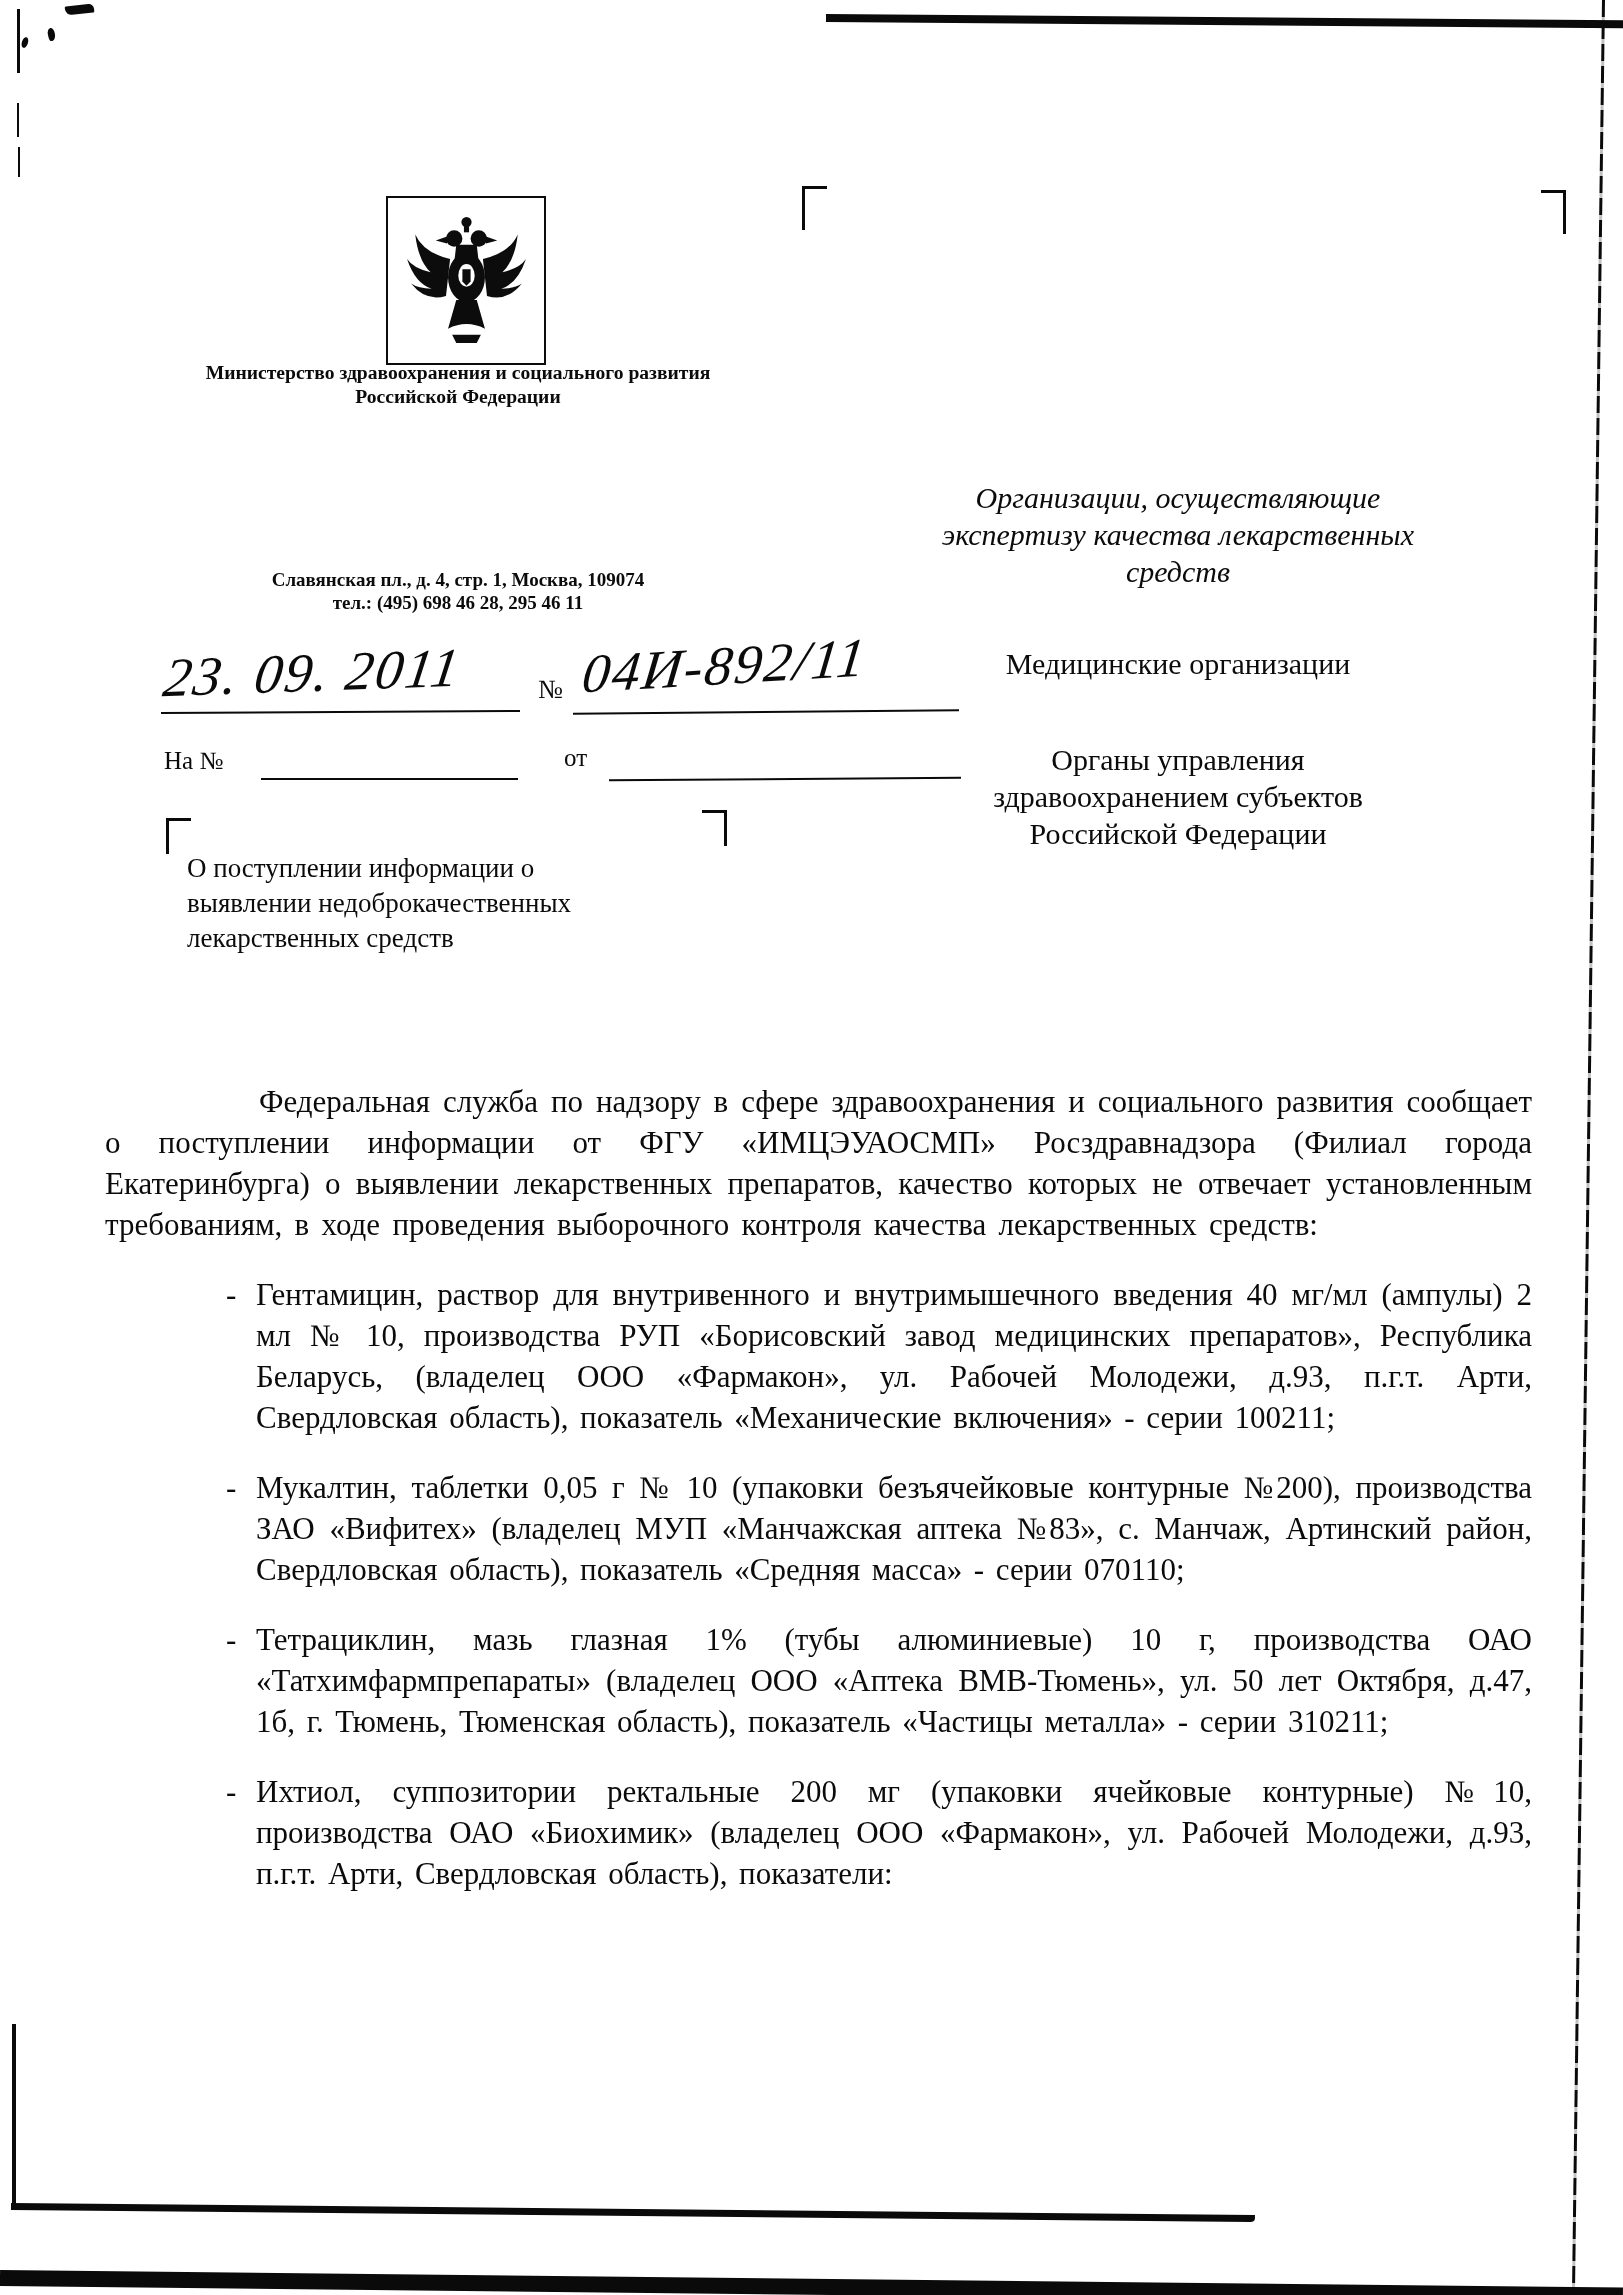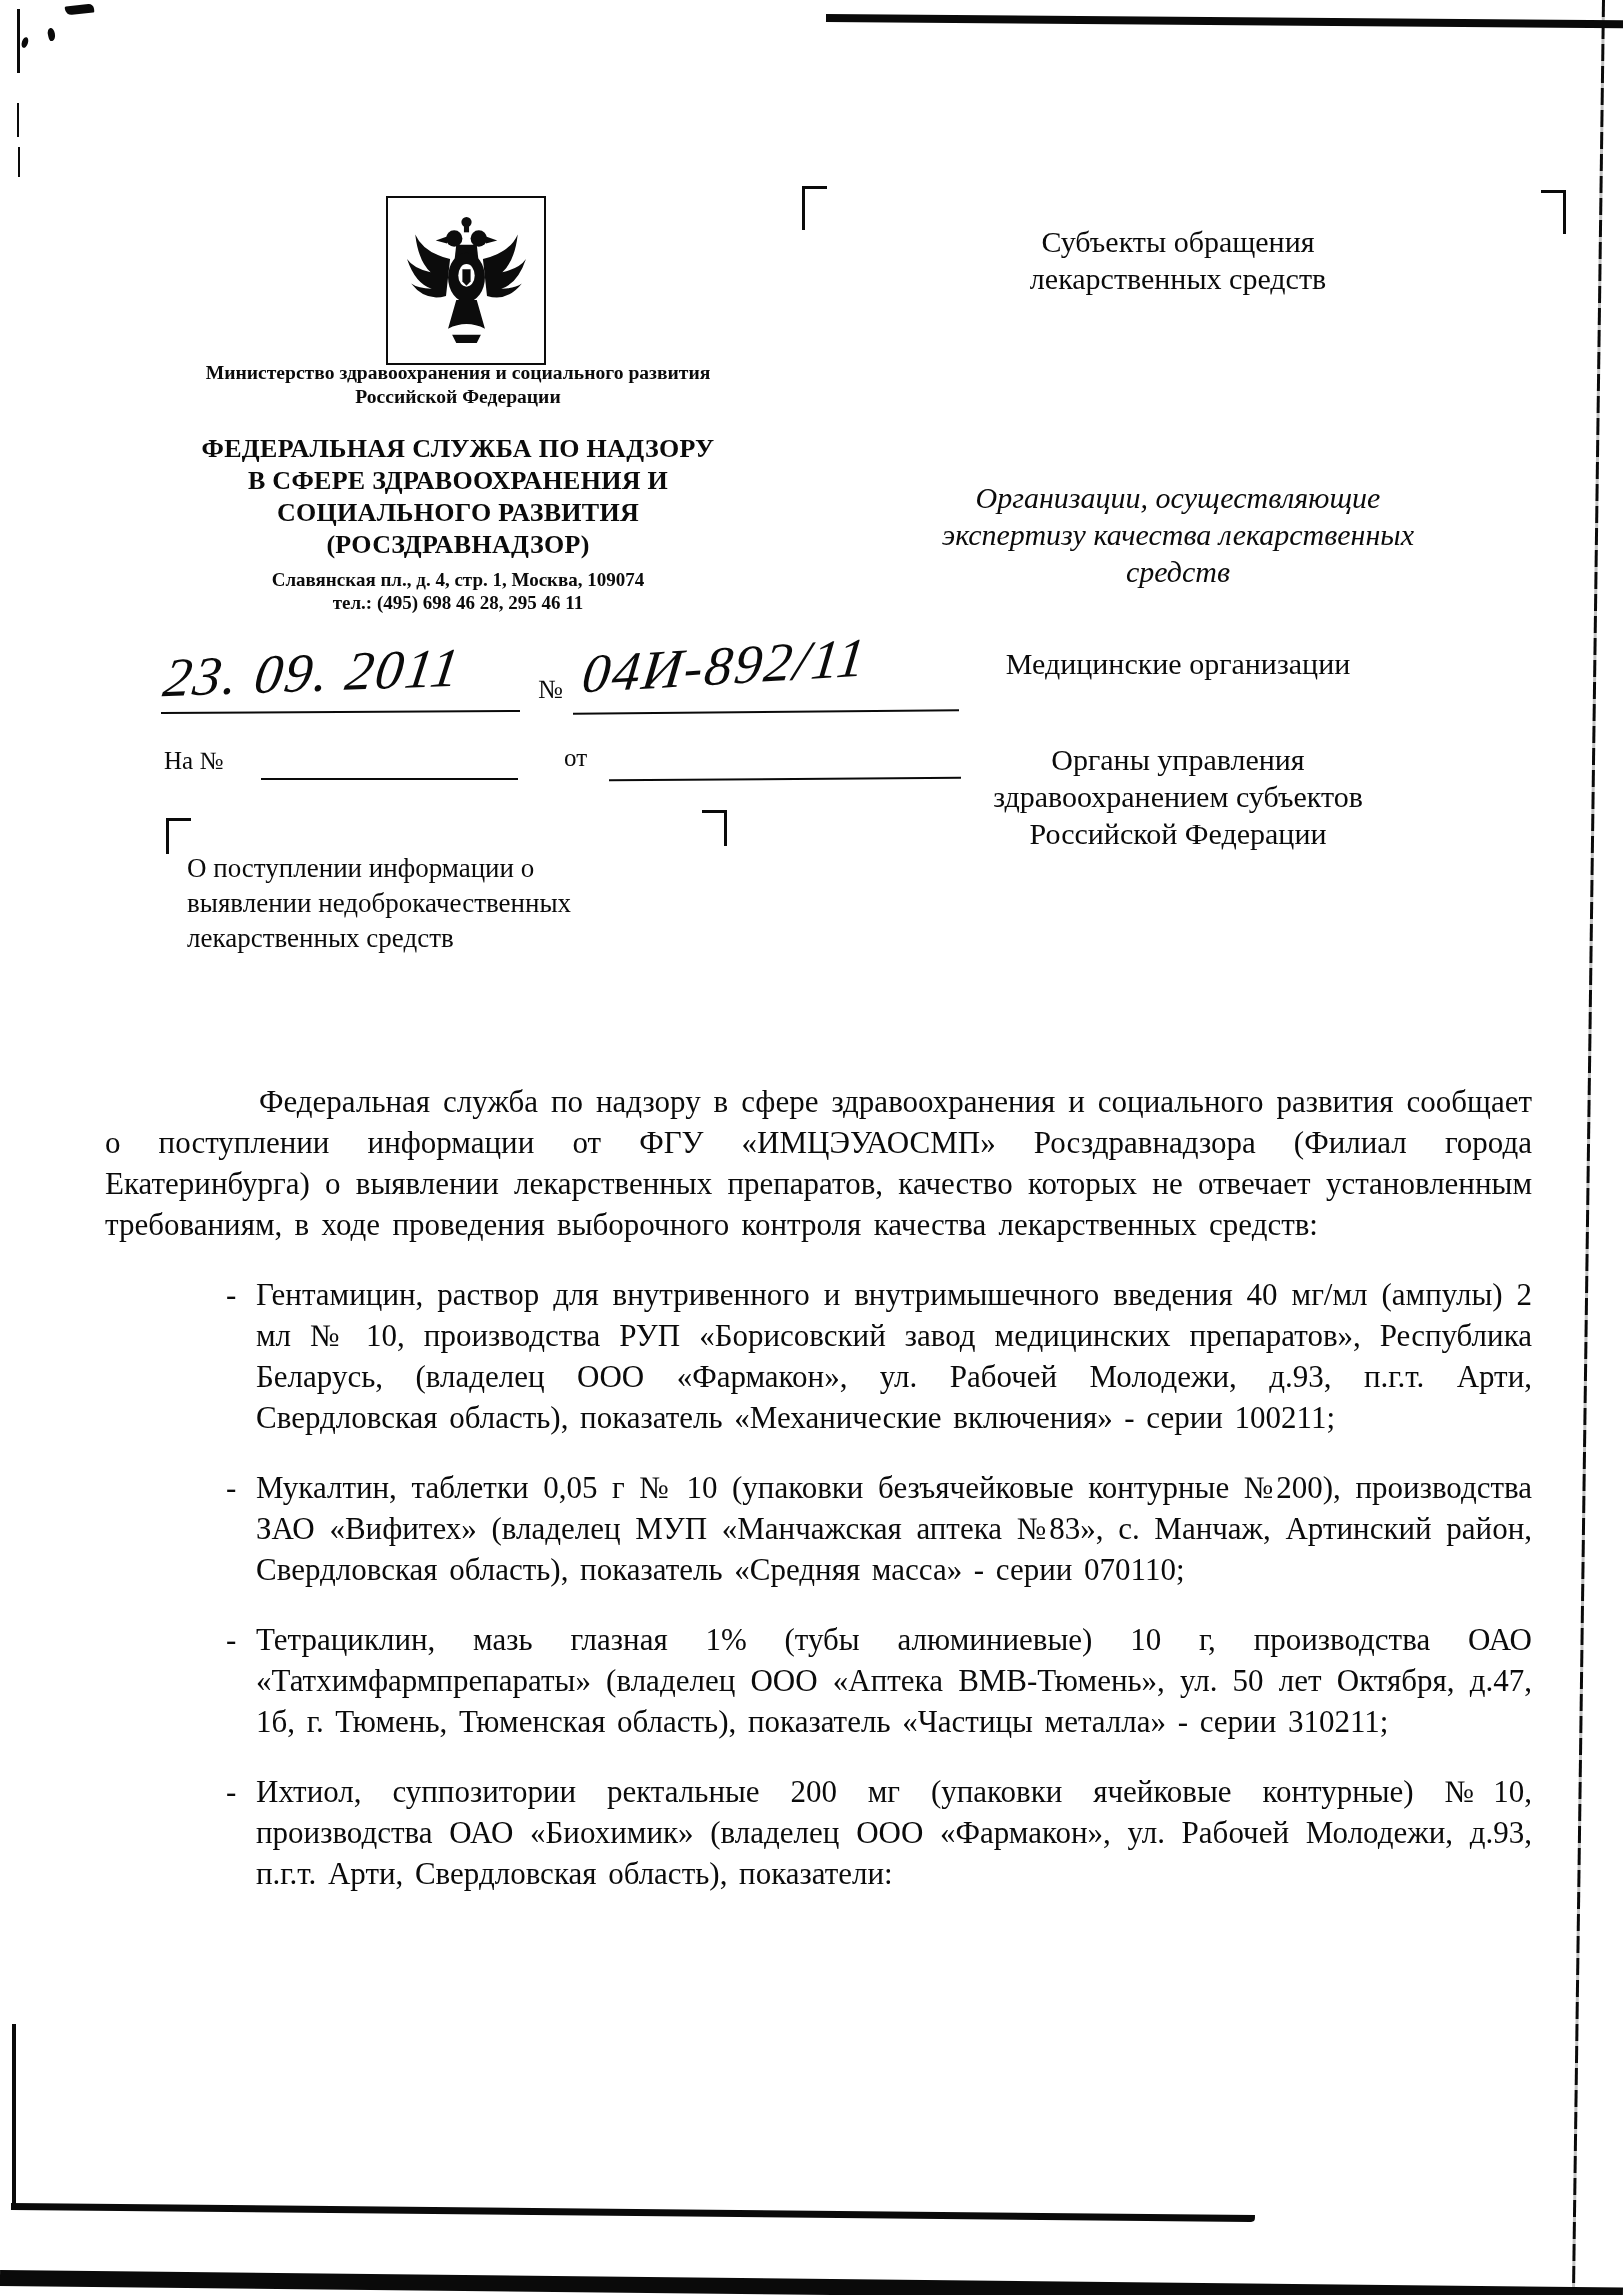--- a/index.html
+++ b/index.html
@@ -107,49 +107,40 @@
         <path d="M76 44 Q102 38 110 20 Q107 46 95 57 Q112 53 118 44 Q110 68 94 73 Q107 73 114 68 Q100 86 80 80 Z"></path>
         <path d="M50 84 L70 84 L78 112 Q60 103 42 112 Z"></path>
         <path d="M46 118 L74 118 L70 126 L50 126 Z"></path>
         <ellipse cx="60" cy="60" rx="8" ry="11" fill="#ffffff"></ellipse>
         <path d="M56 54 L64 54 L64 66 L60 70 L56 66 Z" fill="#0c0c0c"></path>
       </g>
     </svg>
   </div>
 
   <div class="abs ministry center">Министерство здравоохранения и социального развития Российской Федерации</div>
-  <div class="abs agency center">
-    <div>ФЕДЕРАЛЬНАЯ СЛУЖБА ПО НАДЗОРУ</div>
-    <div>В СФЕРЕ ЗДРАВООХРАНЕНИЯ И</div>
-    <div>СОЦИАЛЬНОГО РАЗВИТИЯ</div>
-    <div>(РОСЗДРАВНАДЗОР)</div>
-  </div>
   <div class="abs addr center">Славянская пл., д. 4, стр. 1, Москва, 109074</div>
   <div class="abs phone center">тел.: (495) 698 46 28, 295 46 11</div>
 
   <div class="abs hand hw-date">23. 09. 2011</div>
   <div class="abs lbl no-sign">№</div>
   <div class="abs hand hw-num">04И-892/11</div>
   <div class="abs rule rule-date"></div>
   <div class="abs rule rule-num"></div>
 
   <div class="abs lbl na-no">На №</div>
   <div class="abs lbl ot">от</div>
   <div class="abs rule rule-na"></div>
   <div class="abs rule rule-ot"></div>
 
   <div class="abs mark mark-tl subj-open"></div>
   <div class="abs mark mark-tr subj-close"></div>
   <div class="abs subject">О поступлении информации о выявлении недоброкачественных лекарственных средств</div>
 
   <div class="abs mark mark-tl recip-open"></div>
   <div class="abs mark mark-tr recip-close"></div>
-  <div class="abs r-block r0 recip">
-      <div class="r-inner">Субъекты обращения лекарственных средств</div>
-    </div>
   <div class="abs r-block r2 recip">
       <div class="r-inner">Организации, осуществляющие экспертизу качества лекарственных средств</div>
     </div>
   <div class="abs r-block r3 recip">
       <div class="r-inner">Медицинские организации</div>
     </div>
   <div class="abs r-block r4 recip">
       <div class="r-inner">Органы управления здравоохранением субъектов Российской Федерации</div>
     </div>
 

